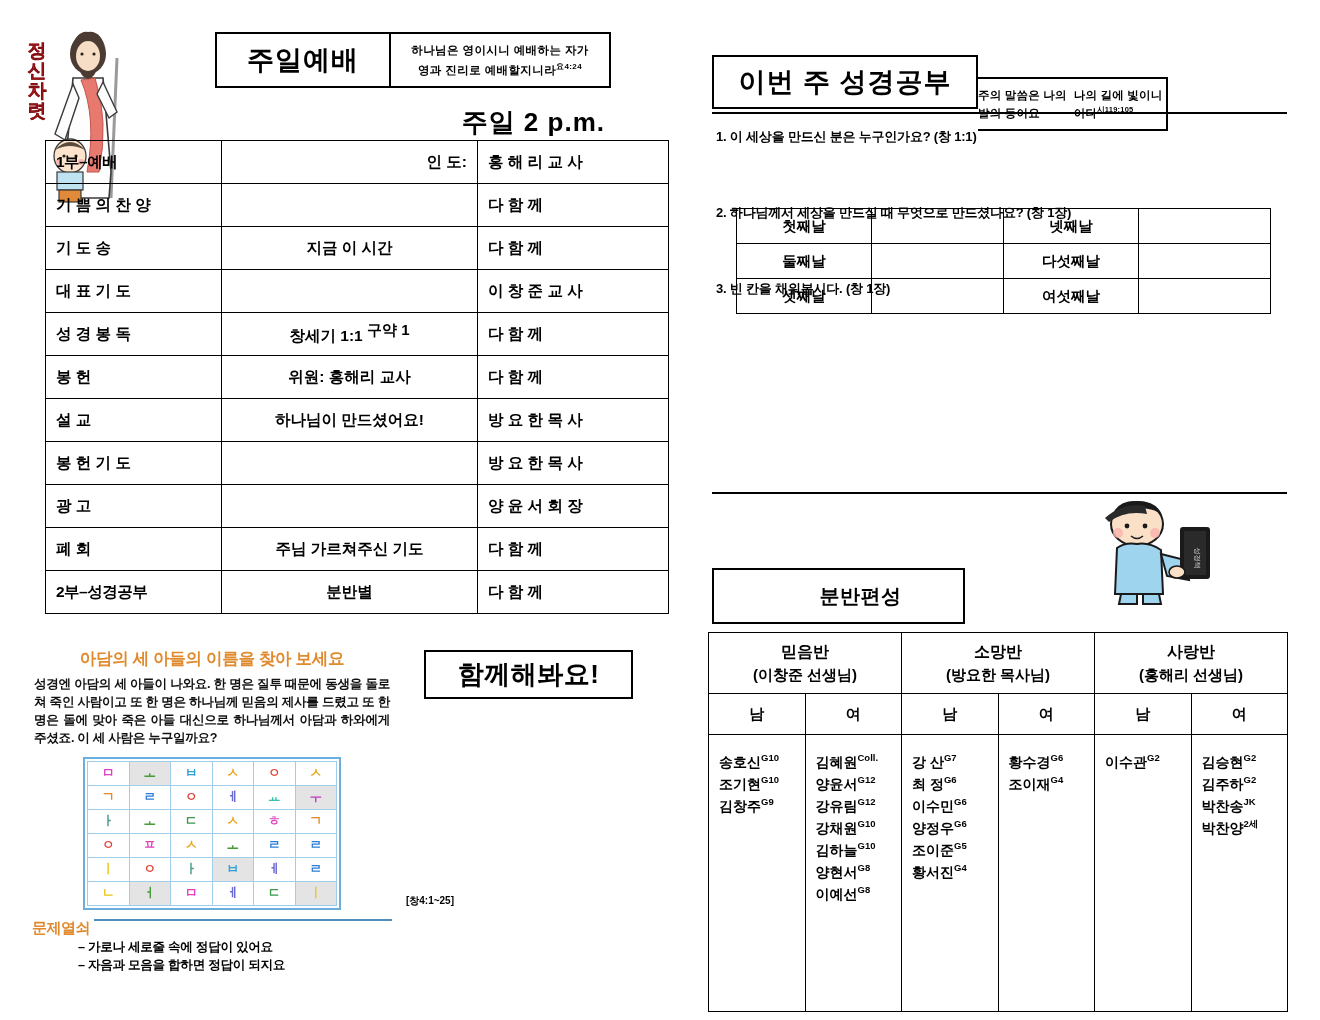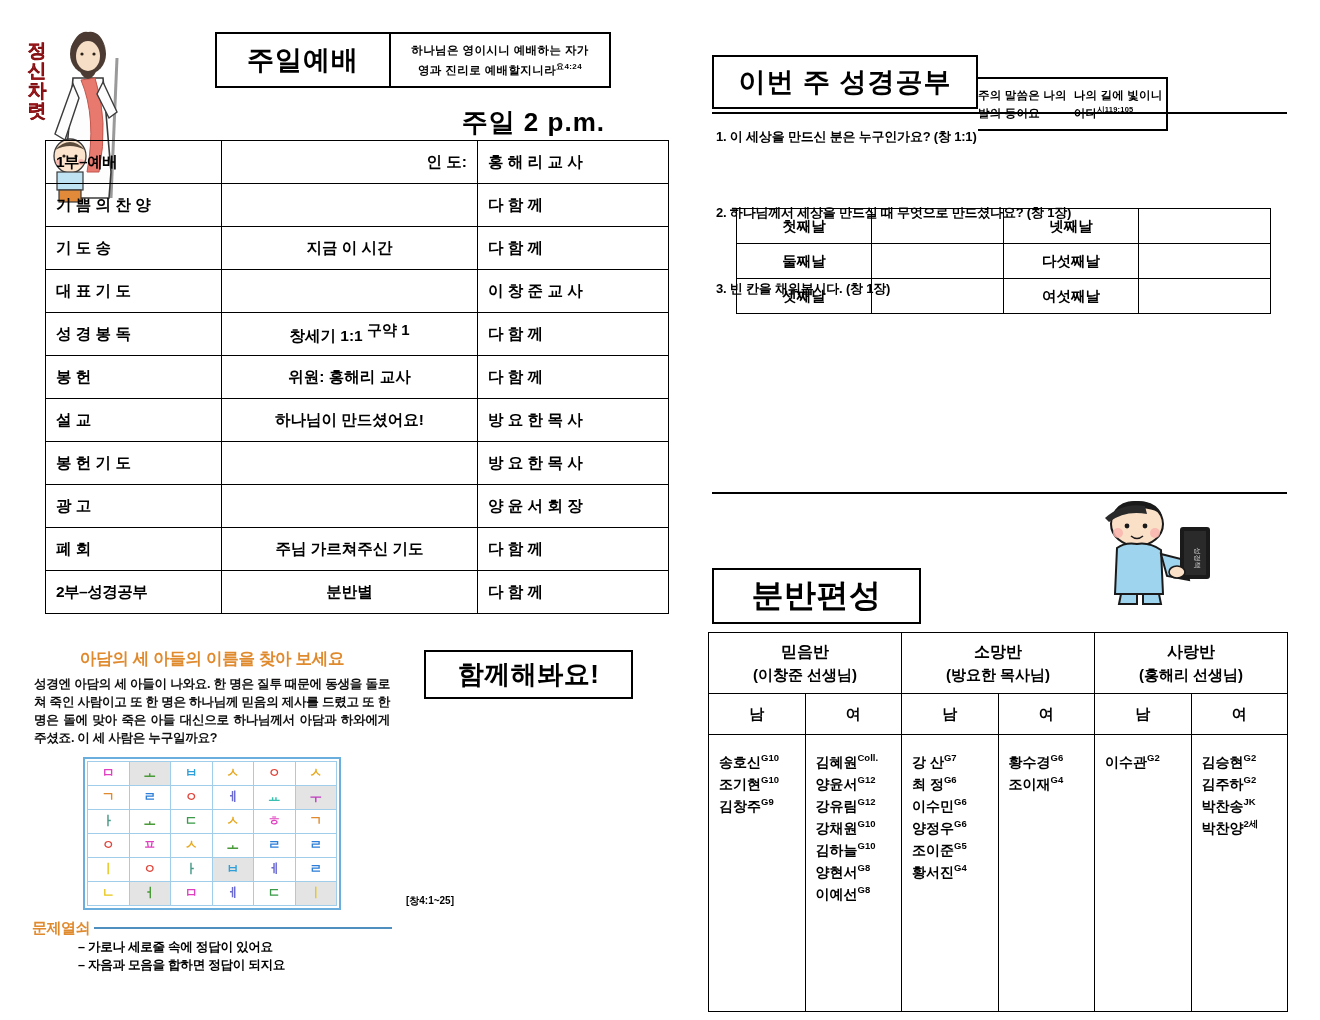--- a/index.html
+++ b/index.html
@@ -86,21 +86,21 @@
     border:1px solid #9fcdea;height:21px;text-align:center;
     font-size:13px;font-weight:bold;font-family:"DejaVu Sans",sans-serif;
   }
   td.hl{background:#e4e4e4;}
   .ref-tag{
     position:absolute;right:-62px;bottom:2px;
     font-size:10px;font-weight:bold;
   }
   .grid-row{position:relative;}
   .hint-head{
-    margin-top:9px;display:flex;align-items:center;gap:4px;
+    margin-top:9px;display:flex;align-items:flex-start;gap:4px;
   }
   .hint-title{
     font-size:15px;font-weight:bold;color:#e08a2e;
     letter-spacing:-0.5px;white-space:nowrap;
   }
   .hint-rule{flex:1;height:2px;background:#4f8fc0;}
   .hint-line{
     font-size:12.6px;font-weight:bold;margin-left:46px;
     line-height:1.45;letter-spacing:-0.3px;
   }
@@ -138,21 +138,21 @@
     font-size:14.5px;font-weight:bold;text-align:center;
   }
   .d-lbl{width:132px;}
   .d-blank{width:129px;}
 
   
   .bunban-box{
     position:absolute;left:12px;top:568px;
     width:205px;height:52px;border:2px solid #000;
     display:flex;align-items:center;justify-content:center;
-    font-size:32px;font-weight:bold;letter-spacing:0.5px;
+    font-size:20px;font-weight:bold;letter-spacing:0.5px;padding-left:44px;
   }
   .student-img{position:absolute;left:385px;top:498px;width:130px;height:110px;}
 
   table.classes{
     position:absolute;left:8px;top:632px;
     width:580px;border-collapse:collapse;table-layout:fixed;
   }
   table.classes td{border:1.5px solid #000;}
   .cls-head{
     height:58px;text-align:center;font-size:15px;font-weight:bold;line-height:1.5;border-radius:27px;

